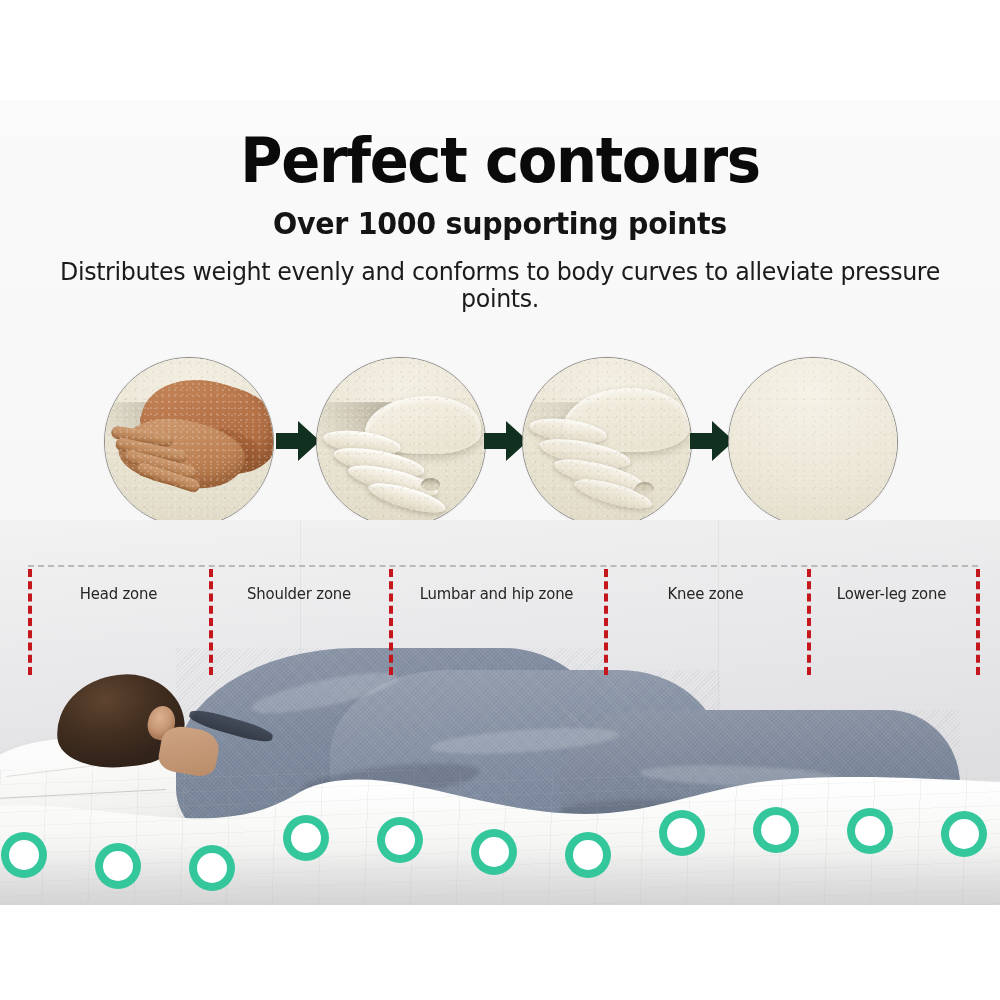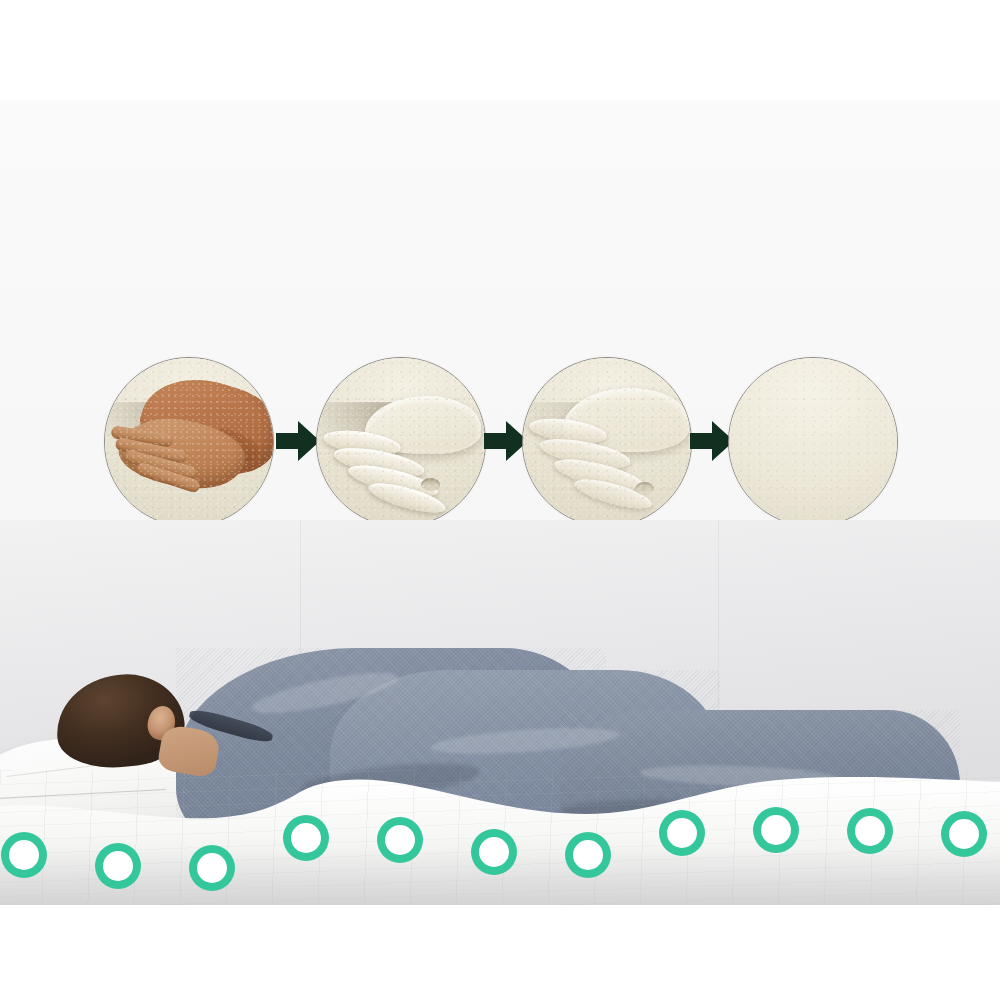--- a/index.html
+++ b/index.html
@@ -273,20 +273,25 @@
   }
 </style>
 </head>
 <body>
 
 <div class="page">
 
   <div class="field"></div>
   <div class="top-band"></div>
 
+  <div class="headings">
+    <div class="h1">Perfect contours</div>
+    <div class="h2">Over 1000 supporting points</div>
+    <div class="h3">Distributes weight evenly and conforms to body curves to alleviate pressure points.</div>
+  </div>
 
   <div class="seq">
 
     <div class="fcircle fc1">
       <div class="foam-base"></div>
       <div class="dent-shadow"></div>
       <div class="arm"></div>
       <div class="cuff"></div>
       <div class="hand"></div>
       <div class="finger f1"></div>
@@ -391,20 +396,36 @@
         <path d="M0 36 C60 32 120 46 185 48 C240 50 270 40 300 22
                  C330 6 370 8 405 14 C460 24 520 44 585 44
                  C650 44 700 20 760 12 C830 3 920 8 1000 12
                  L1000 135 L0 135 Z" fill="url(#mg)"></path>
       </svg>
       <div class="m-quilt"></div>
       <div class="m-shade"></div>
     </div>
   </div>
 
+  <div class="zones">
+    <div class="zone-top"></div>
+
+    <div class="vdash" style="left:0px;"></div>
+    <div class="vdash" style="left:181px;"></div>
+    <div class="vdash" style="left:361px;"></div>
+    <div class="vdash" style="left:576px;"></div>
+    <div class="vdash" style="left:779px;"></div>
+    <div class="vdash" style="left:948px;"></div>
+
+    <div class="zlabel" style="left:0px;width:181px;">Head zone</div>
+    <div class="zlabel" style="left:181px;width:180px;">Shoulder zone</div>
+    <div class="zlabel" style="left:361px;width:215px;">Lumbar and hip zone</div>
+    <div class="zlabel" style="left:576px;width:203px;">Knee zone</div>
+    <div class="zlabel" style="left:779px;width:169px;">Lower-leg zone</div>
+  </div>
 
   <div>
     <div class="ring" style="left:9px;top:840px;"></div>
     <div class="ring" style="left:103px;top:851px;"></div>
     <div class="ring" style="left:197px;top:853px;"></div>
     <div class="ring" style="left:291px;top:823px;"></div>
     <div class="ring" style="left:385px;top:825px;"></div>
     <div class="ring" style="left:479px;top:837px;"></div>
     <div class="ring" style="left:573px;top:840px;"></div>
     <div class="ring" style="left:667px;top:818px;"></div>

